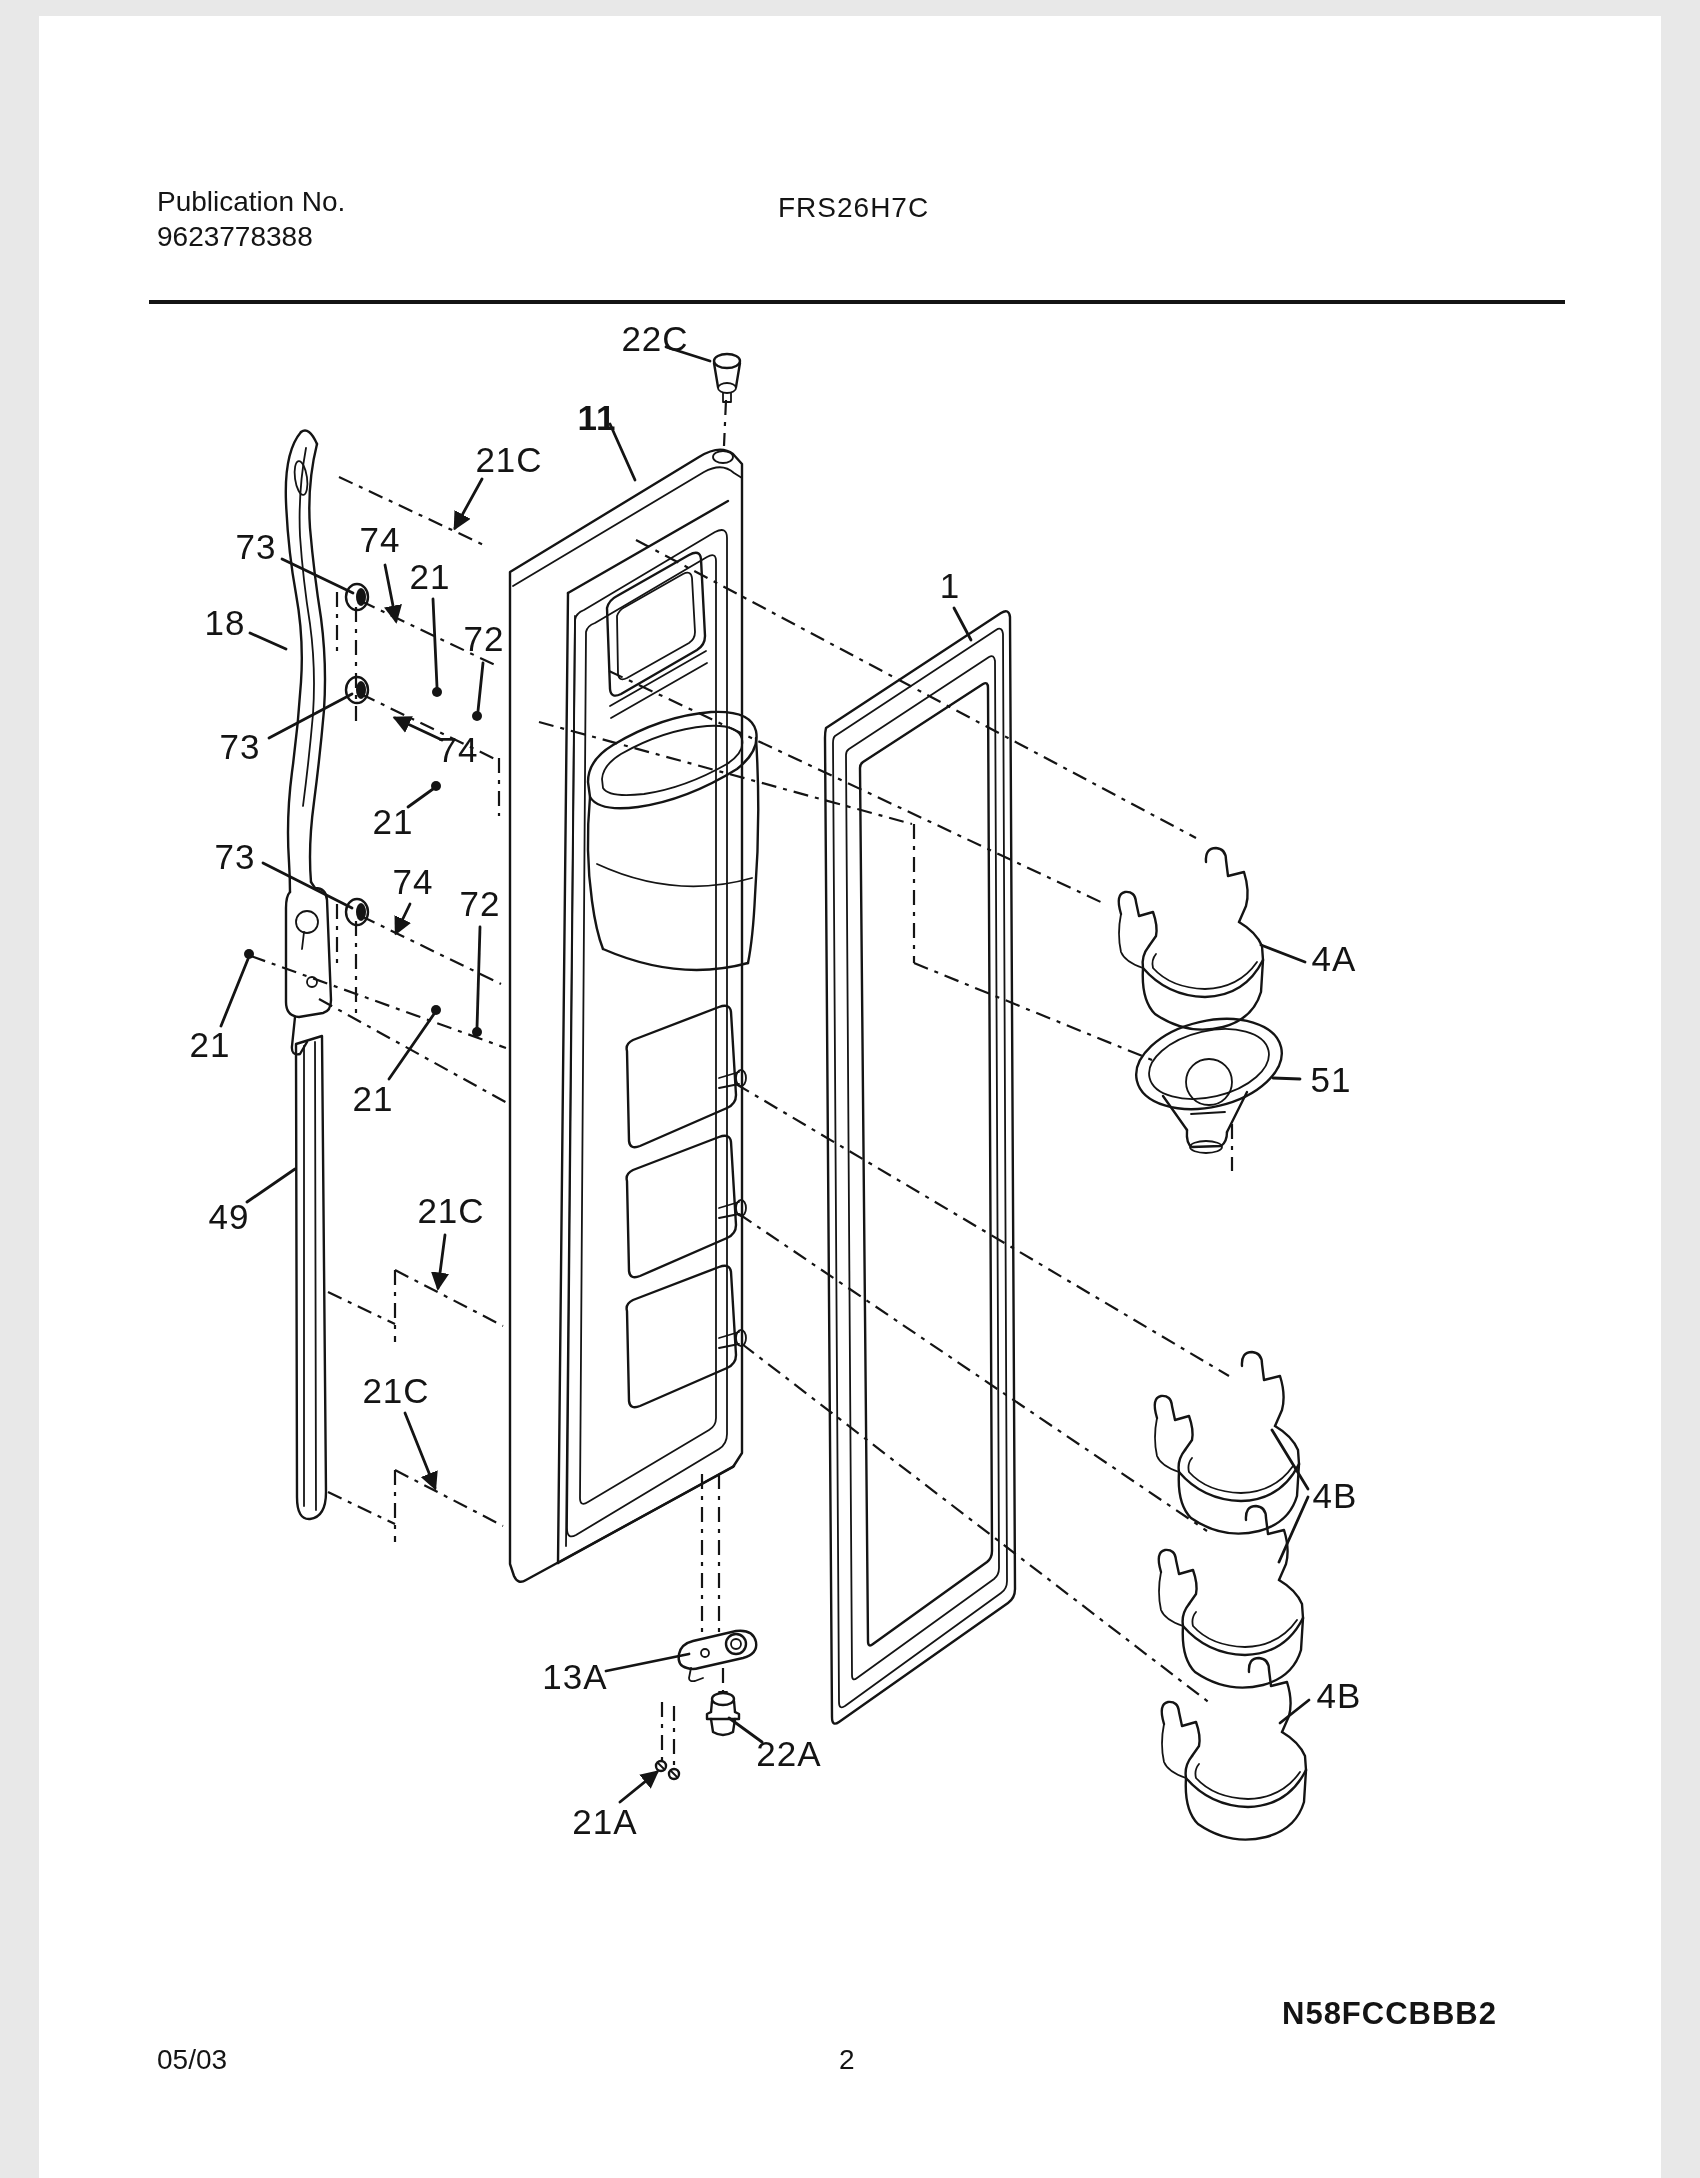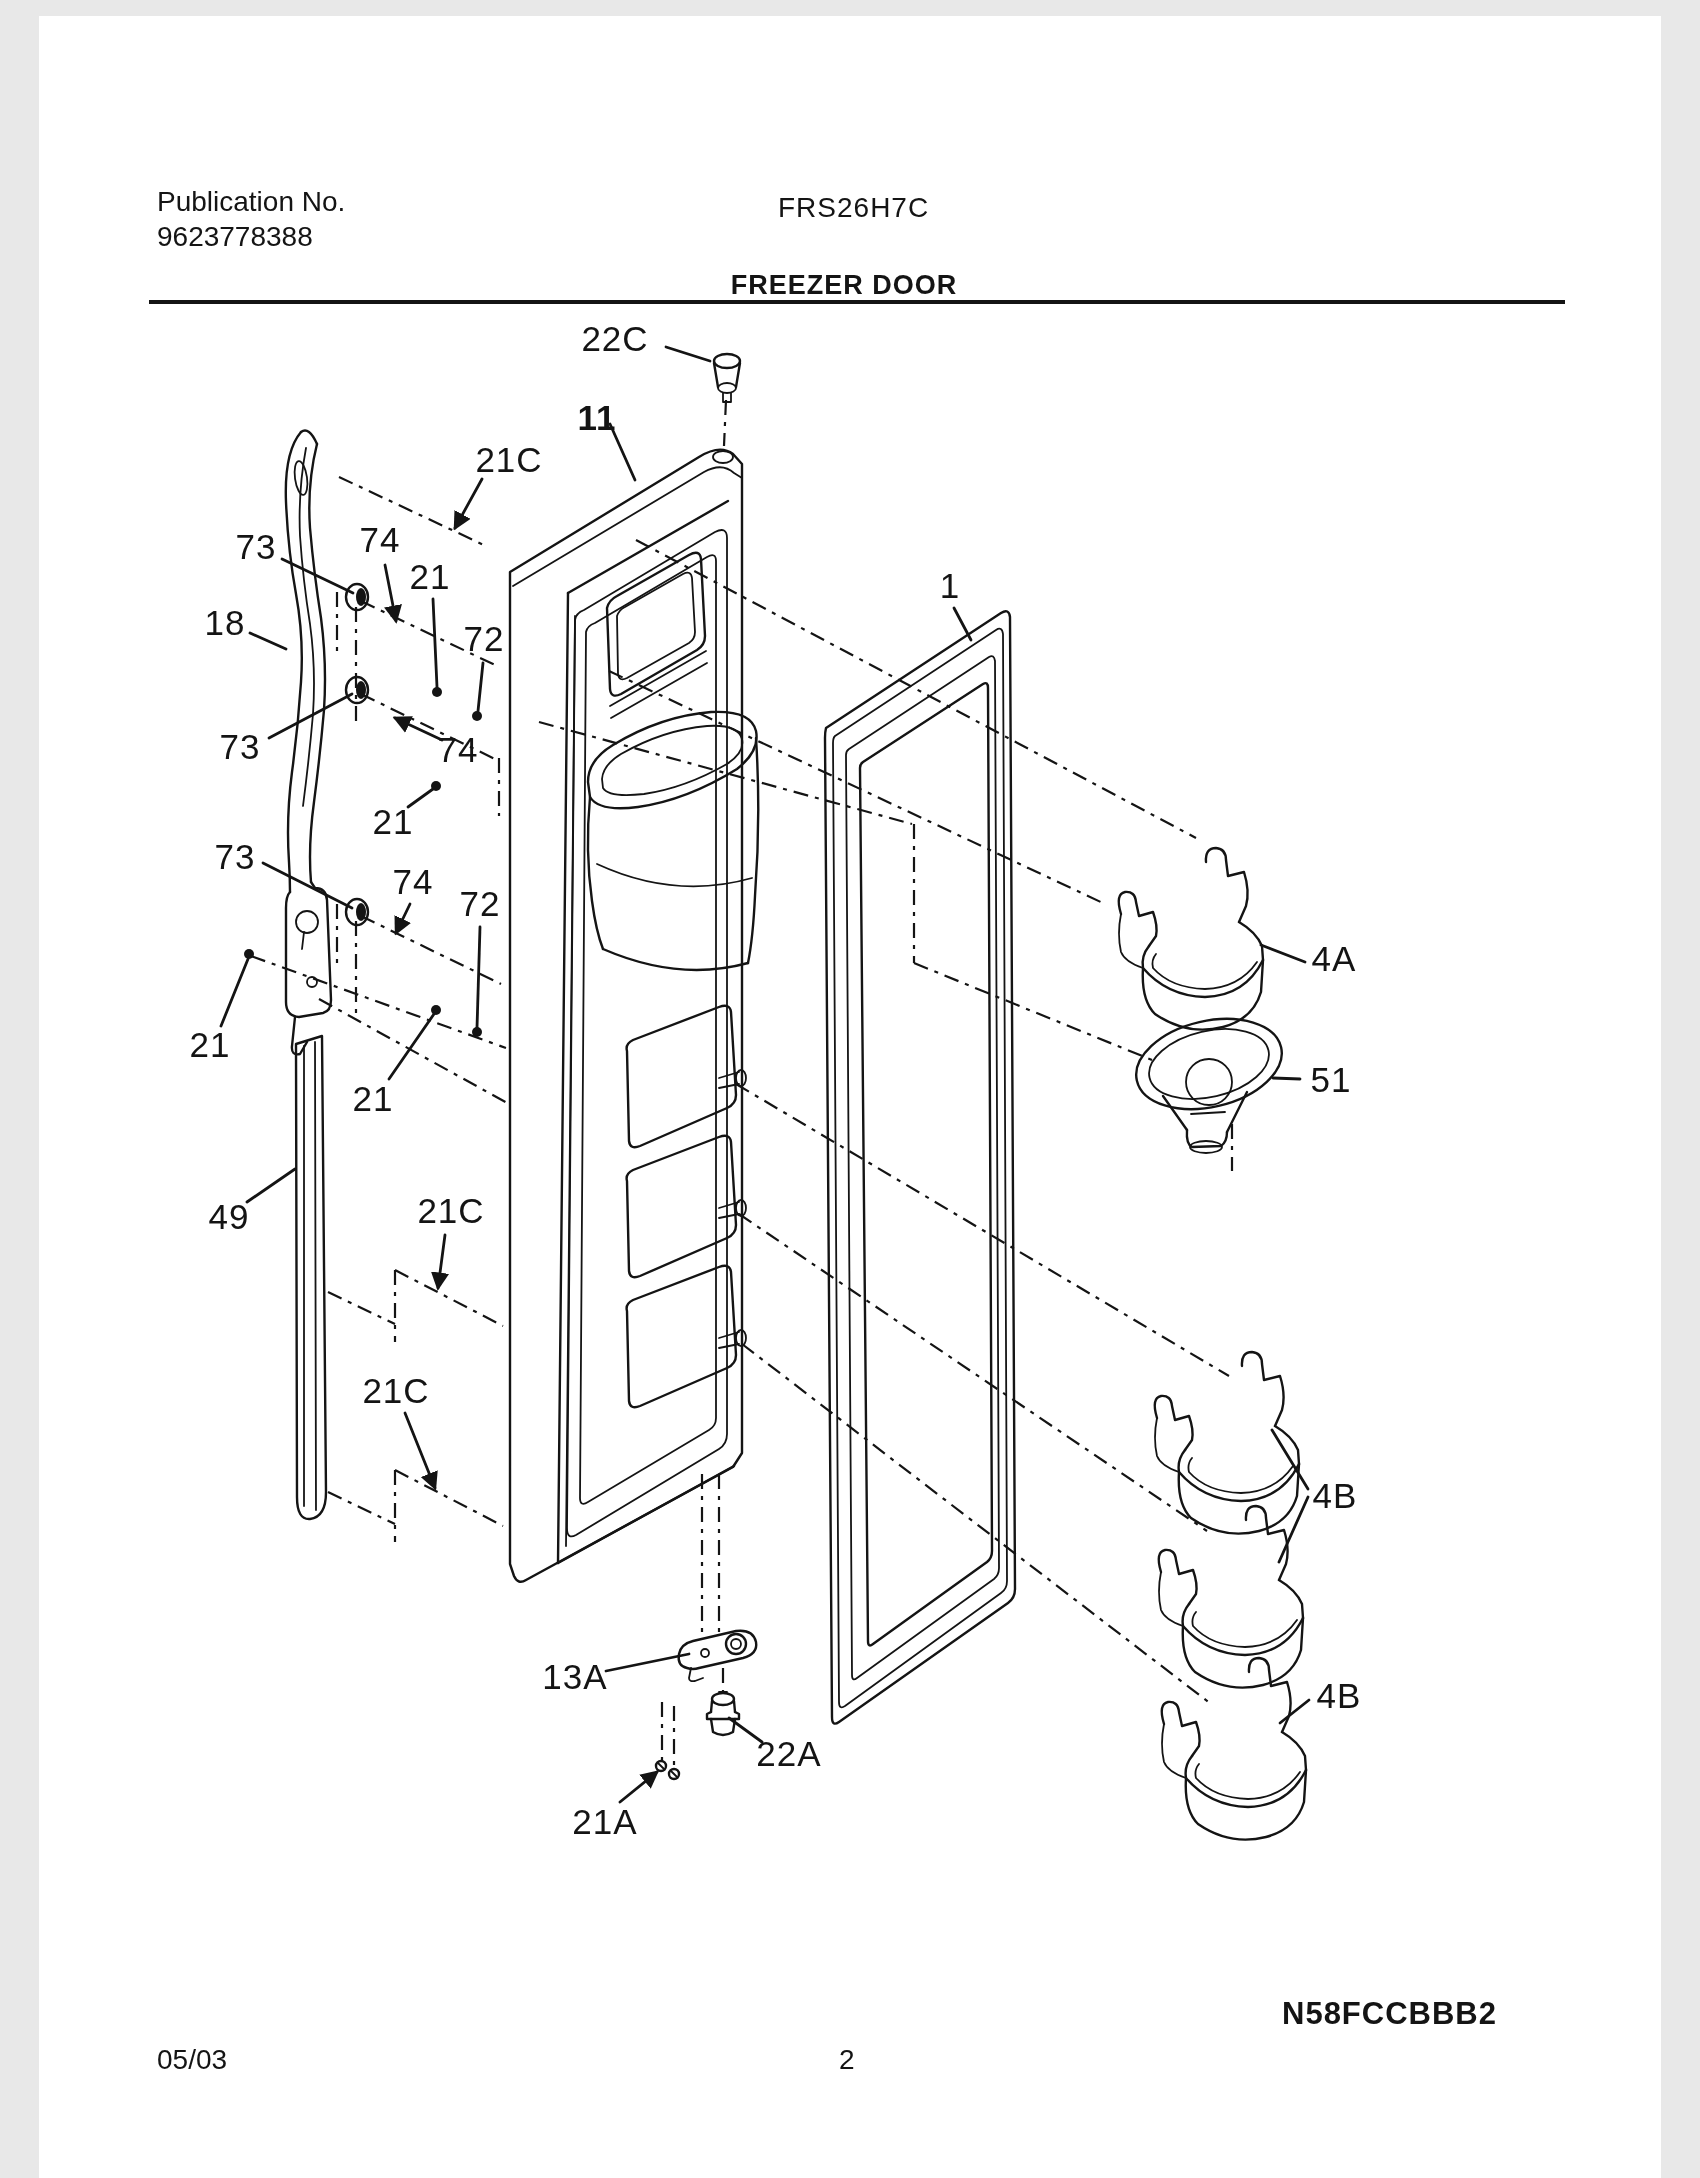--- a/index.html
+++ b/index.html
@@ -28,21 +28,20 @@
   .proj{fill:none;stroke:#141414;stroke-width:2.2;stroke-linecap:butt;stroke-dasharray:15 7 4 7;}
   .dot{fill:#141414;stroke:none;}
 </style>
 </head>
 <body>
 
 <div class="page">
 
   <div class="hdr-pub"><span>Publication No.</span><br><span>9623778388</span></div>
   <div class="hdr-model">FRS26H7C</div>
-  <div class="hdr-title">FREEZER DOOR</div>
   <div class="hdr-rule"></div>
 
   <div id="diagram">
     <svg width="1700" height="2178" viewBox="0 0 1700 2178">
       <defs>
         <marker id="ah" viewBox="0 0 10 10" refX="8.5" refY="5" markerWidth="6.5" markerHeight="6.5" orient="auto">
           <path d="M0,0 L10,5 L0,10 Z" fill="#141414"></path>
         </marker>
         <g id="doorBin">
           <path class="ink" d="M20,70 Q14,50 24,48 Q34,47 35,58 L38,72 L52,68 Q57,82 55,92 L48,102"></path>
@@ -244,21 +243,21 @@
         <path class="lead" d="M1261,1063 L1234,1062"></path>
         <path class="lead" d="M1269,1473 L1233,1414"></path>
         <path class="lead" d="M1269,1481 L1240,1546"></path>
         <path class="lead" d="M1270,1684 L1241,1707"></path>
         <path class="lead" d="M567,1655 L650,1638"></path>
         <path class="lead" d="M723,1726 L690,1702"></path>
         <path class="lead" d="M581,1786 L618,1756" marker-end="url(#ah)"></path>
       </g>
     </svg>
     <div id="callout-layer">
-        <div class="callout" style="left: 576px; top: 323px;">22C</div>
+        <div class="callout" style="left: 616px; top: 323px;">22C</div>
         <div class="callout" style="left: 558px; top: 402px; font-weight: bold;">11</div>
         <div class="callout" style="left: 470px; top: 444px;">21C</div>
         <div class="callout" style="left: 217px; top: 531px;">73</div>
         <div class="callout" style="left: 341px; top: 524px;">74</div>
         <div class="callout" style="left: 391px; top: 561px;">21</div>
         <div class="callout" style="left: 186px; top: 607px;">18</div>
         <div class="callout" style="left: 445px; top: 623px;">72</div>
         <div class="callout" style="left: 201px; top: 731px;">73</div>
         <div class="callout" style="left: 419px; top: 734px;">74</div>
         <div class="callout" style="left: 354px; top: 806px;">21</div>

